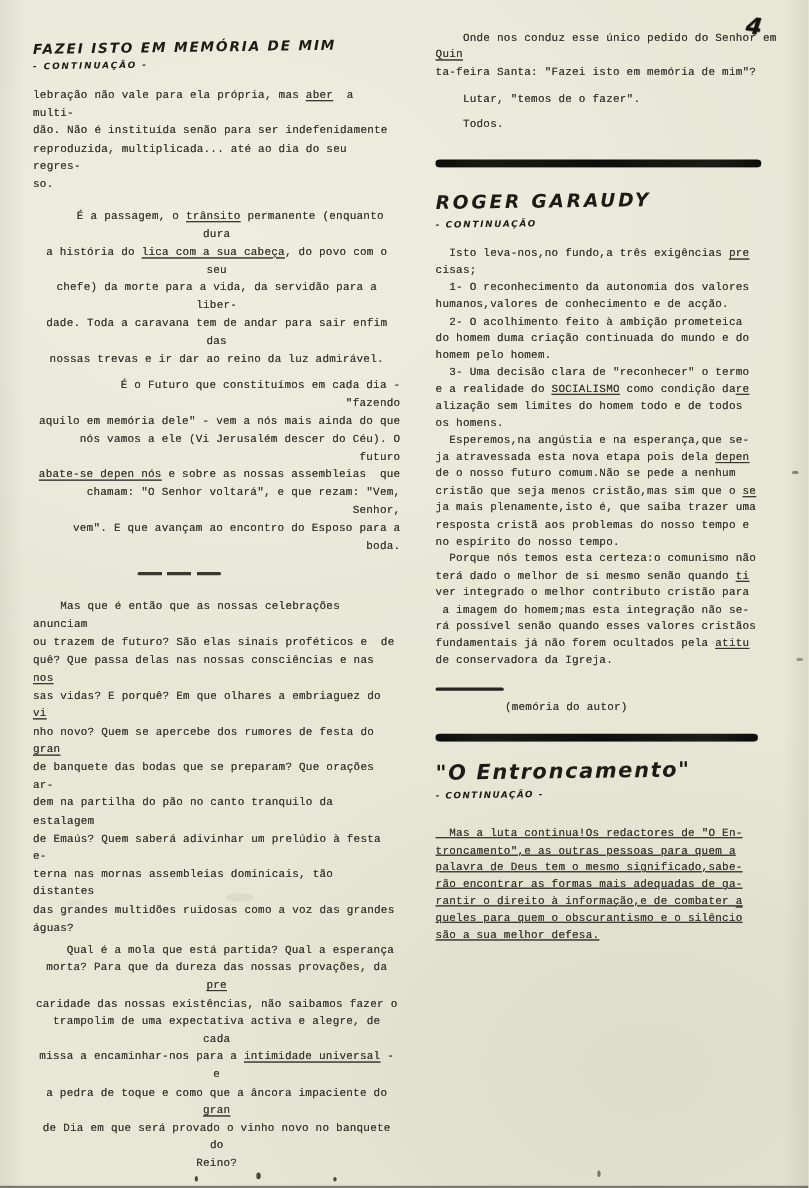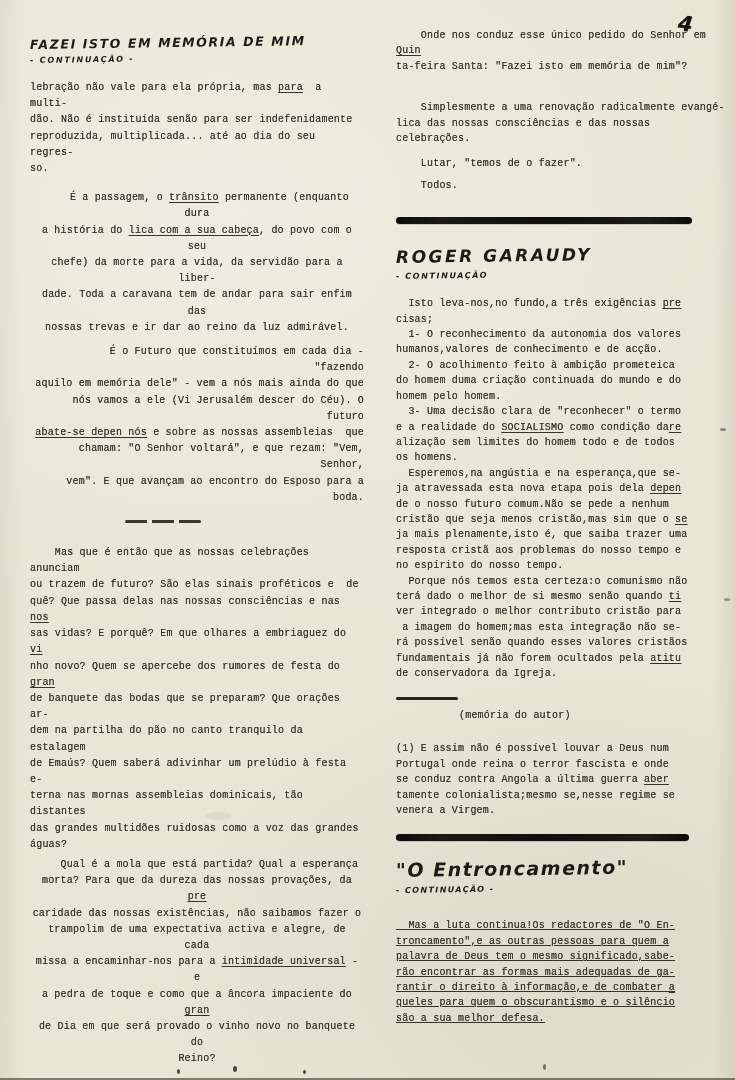--- a/index.html
+++ b/index.html
@@ -71,47 +71,45 @@
 <body>
 
 <div id="page">
 
   <div class="page-number">4</div>
 
   <div class="col col-left">
     <div class="hand hand-title-main">FAZEI ISTO EM MEMÓRIA DE MIM</div>
     <div class="hand hand-title-sub">- CONTINUAÇÃO -</div>
 
-    <div class="body-text p1">lebração não vale para ela própria, mas <u>para</u>  a multi-<br>dão. Não é instituída senão para ser indefenidamente<br>reproduzida, multiplicada... até ao dia do seu regres-<br>so.</div>
+    <div class="body-text p1">lebração não vale para ela própria, mas <u>aber</u>  a multi-<br>dão. Não é instituída senão para ser indefenidamente<br>reproduzida, multiplicada... até ao dia do seu regres-<br>so.</div>
     <div class="body-text p2">    É a passagem, o <u>trânsito</u> permanente (enquanto dura<br>a história do <u>lica com a sua cabeça</u>, do povo com o seu<br>chefe) da morte para a vida, da servidão para a liber-<br>dade. Toda a caravana tem de andar para sair enfim das<br>nossas trevas e ir dar ao reino da luz admirável.</div>
     <div class="body-text p3">    É o Futuro que constituímos em cada dia - "fazendo<br>aquilo em memória dele" - vem a nós mais ainda do que<br>nós vamos a ele (Vi Jerusalém descer do Céu). O futuro<br><u>abate-se depen nós</u> e sobre as nossas assembleias  que<br>chamam: "O Senhor voltará", e que rezam: "Vem, Senhor,<br>vem". E que avançam ao encontro do Esposo para a boda.</div>
 
     <div class="left-divider"></div>
 
     <div class="body-text p4">    Mas que é então que as nossas celebrações anunciam<br>ou trazem de futuro? São elas sinais proféticos e  de<br>quê? Que passa delas nas nossas consciências e nas <u>nos</u><br>sas vidas? E porquê? Em que olhares a embriaguez do <u>vi</u><br>nho novo? Quem se apercebe dos rumores de festa do <u>gran</u><br>de banquete das bodas que se preparam? Que orações ar-<br>dem na partilha do pão no canto tranquilo da estalagem<br>de Emaús? Quem saberá adivinhar um prelúdio à festa e-<br>terna nas mornas assembleias dominicais, tão distantes<br>das grandes multidões ruidosas como a voz das grandes<br>águas?</div>
     <div class="body-text p5">    Qual é a mola que está partida? Qual a esperança<br>morta? Para que da dureza das nossas provações, da <u>pre</u><br>caridade das nossas existências, não saibamos fazer o<br>trampolim de uma expectativa activa e alegre, de  cada<br>missa a encaminhar-nos para a <u>intimidade universal</u> - e<br>a pedra de toque e como que a âncora impaciente do <u>gran</u><br>de Dia em que será provado o vinho novo no banquete do<br>Reino?</div>
 
   </div>
 
   <div class="col col-right">
     <div class="body-text r-p1">    Onde nos conduz esse único pedido do Senhor em <u>Quin</u><br>ta-feira Santa: "Fazei isto em memória de mim"?</div>
-    <div class="body-text r-p2">    Simplesmente a uma renovação radicalmente evangé-<br>lica das nossas consciências e das nossas celebrações.</div>
     <div class="body-text r-line1">    Lutar, "temos de o fazer".</div>
     <div class="body-text r-line2">    Todos.</div>
 
     <div class="thick-bar"></div>
 
     <div class="hand rg-title">ROGER GARAUDY</div>
     <div class="hand rg-sub">- CONTINUAÇÃO</div>
 
     <div class="body-text garaudy-body">  Isto leva-nos,no fundo,a três exigências <u>pre</u><br>cisas;<br>  1- O reconhecimento da autonomia dos valores<br>humanos,valores de conhecimento e de acção.<br>  2- O acolhimento feito à ambição prometeica<br>do homem duma criação continuada do mundo e do<br>homem pelo homem.<br>  3- Uma decisão clara de "reconhecer" o termo<br>e a realidade do <u>SOCIALISMO</u> como condição da<u>re</u><br>alização sem limites do homem todo e de todos<br>os homens.<br>  Esperemos,na angústia e na esperança,que se-<br>ja atravessada esta nova etapa pois dela <u>depen</u><br>de o nosso futuro comum.Não se pede a nenhum<br>cristão que seja menos cristão,mas sim que o <u>se</u><br>ja mais plenamente,isto é, que saiba trazer uma<br>resposta cristã aos problemas do nosso tempo e<br>no espírito do nosso tempo.<br>  Porque nós temos esta certeza:o comunismo não<br>terá dado o melhor de si mesmo senão quando <u>ti</u><br>ver integrado o melhor contributo cristão para<br> a imagem do homem;mas esta integração não se-<br>rá possível senão quando esses valores cristãos<br>fundamentais já não forem ocultados pela <u>atitu</u><br>de conservadora da Igreja.</div>
 
     <div class="short-rule"></div>
     <div class="body-text versao">(memória do autor)</div>
-    <div class="body-text footnote">(1) E assim não é possível louvar a Deus num<br>Portugal onde reina o terror fascista e onde<br>se conduz contra Angola a última guerra <u>aber</u><br>tamente colonialista;mesmo se,nesse regime se<br>venera a Virgem.</div>
 
     <div class="thick-bar second"></div>
 
     <div class="hand ent-title">"O Entroncamento"</div>
     <div class="hand ent-sub">- CONTINUAÇÃO -</div>
 
     <div class="body-text ent-body">  Mas a luta continua!Os redactores de "O En-<br>troncamento",e as outras pessoas para quem a<br>palavra de Deus tem o mesmo significado,sabe-<br>rão encontrar as formas mais adequadas de ga-<br>rantir o direito à informação,e de combater <u>a</u><br>queles para quem o obscurantismo e o silêncio<br>são a sua melhor defesa.</div>
   </div>
 
   <div class="speck" style="left:177px;top:1069px;width:3px;height:5px;"></div>

